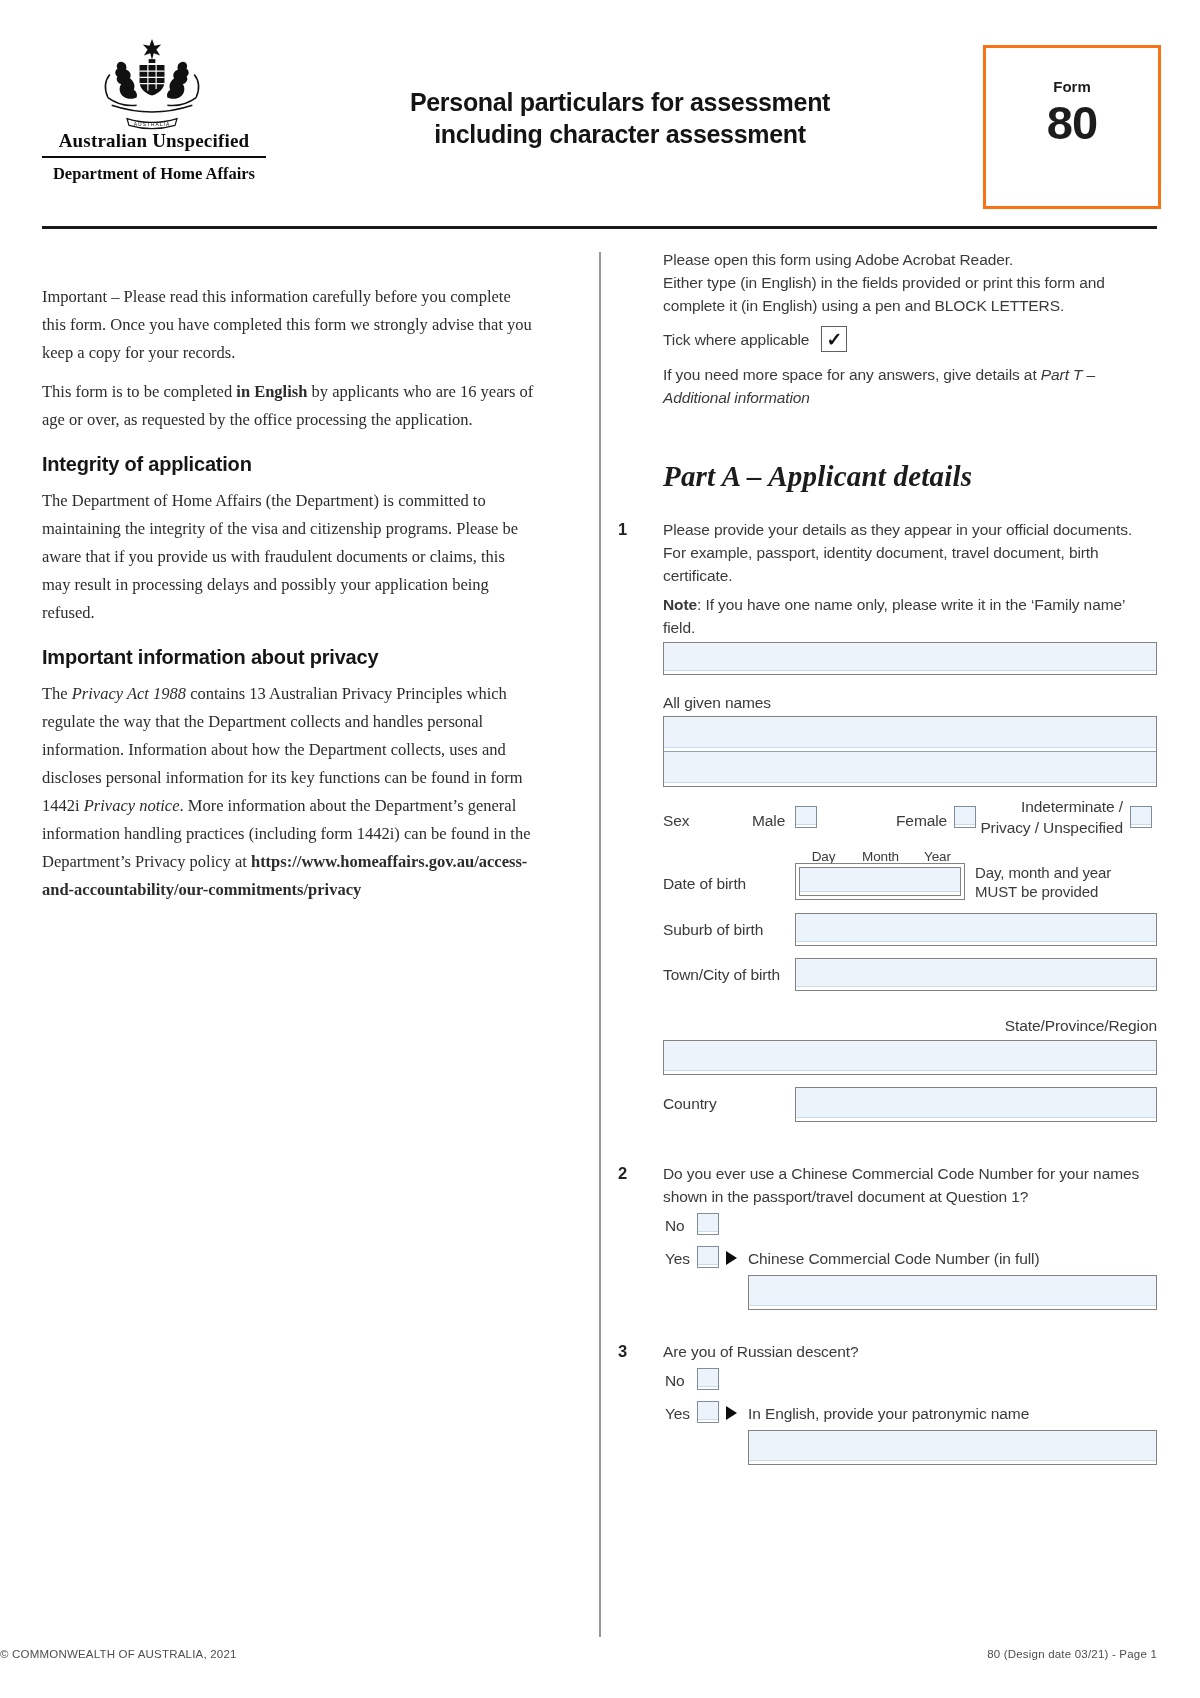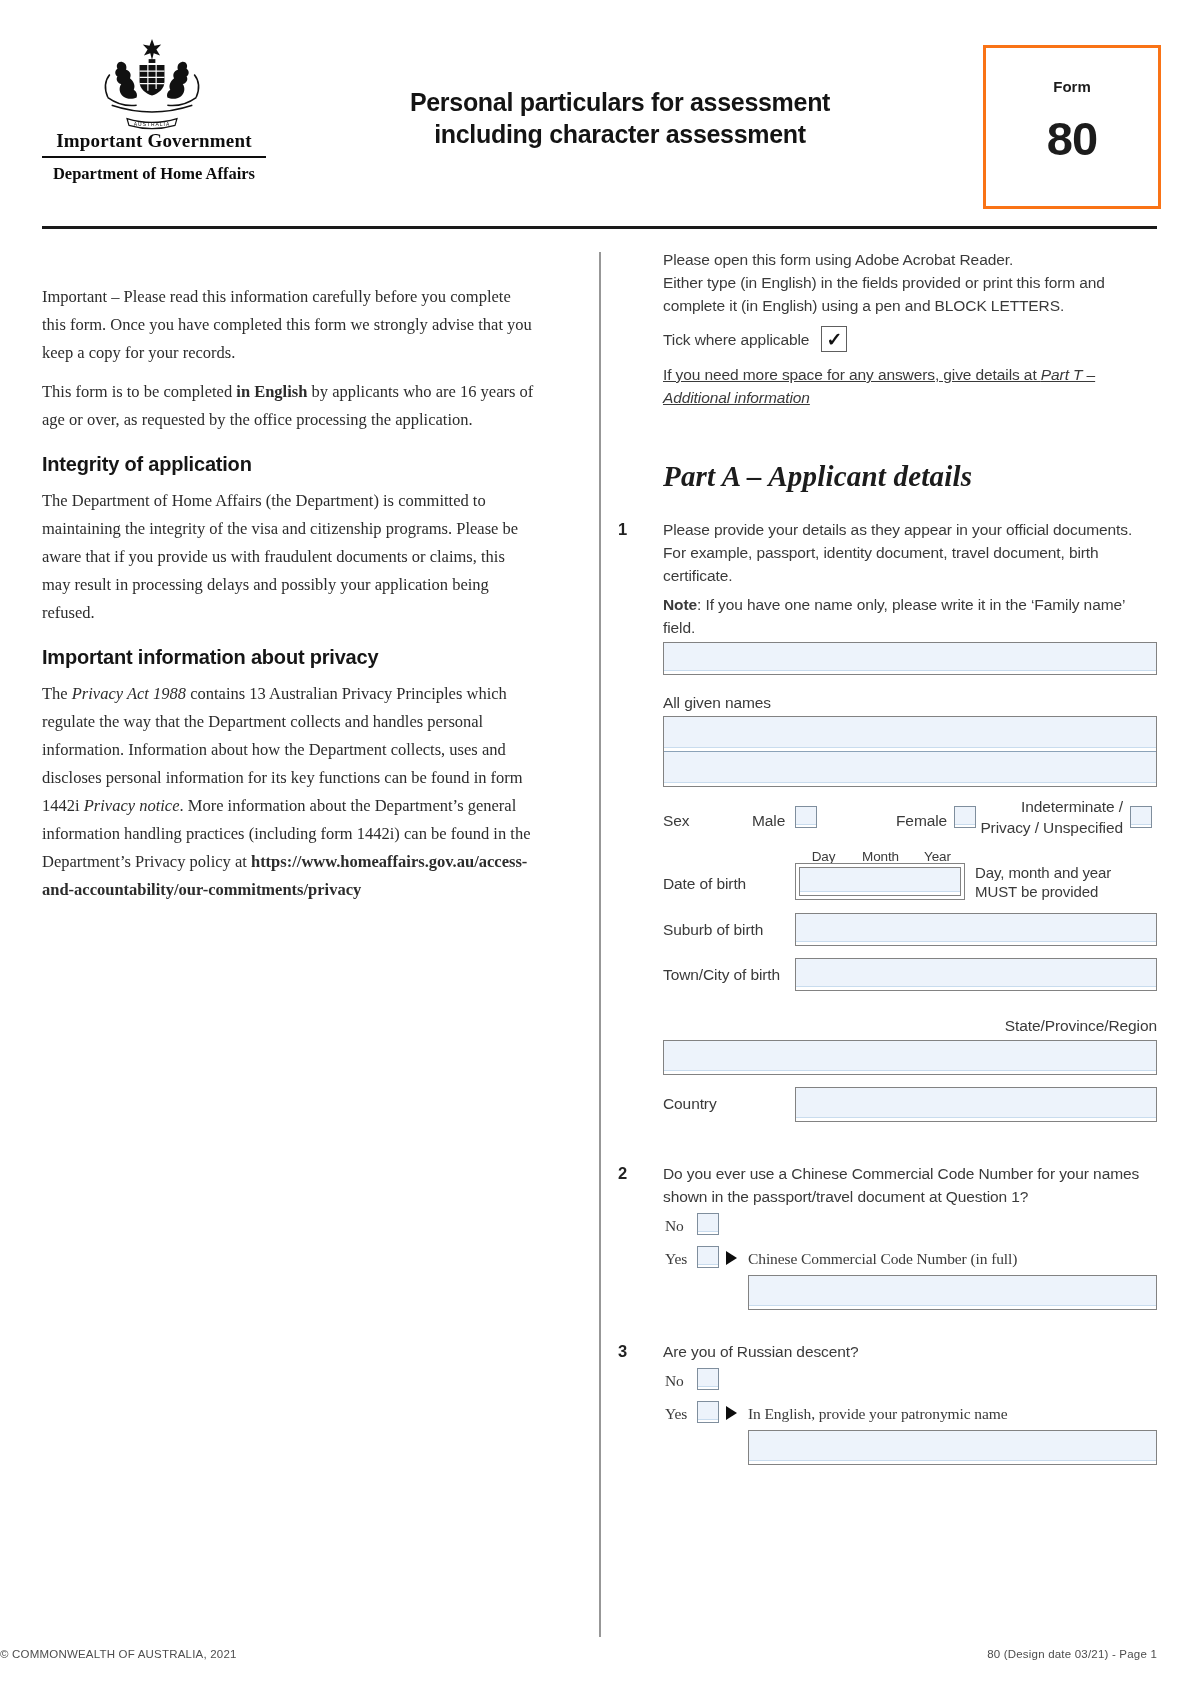--- a/index.html
+++ b/index.html
@@ -10,41 +10,41 @@
   .gov-block{position:absolute;left:40px;top:130px;width:228px;text-align:center;
              font-family:"Liberation Serif",serif;color:#0d0d0d;}
   .gov-name{font-size:19px;font-weight:700;letter-spacing:0.2px;}
   .gov-rule{height:2px;background:#0d0d0d;margin:4px 2px 6px 2px;}
   .dept-name{font-size:16.5px;font-weight:700;}
   .title{position:absolute;left:350px;top:86px;width:540px;text-align:center;
          font-size:25px;font-weight:700;line-height:32px;color:#141414;letter-spacing:-0.3px;}
   .form-box{position:absolute;left:983px;top:45px;width:172px;height:158px;
             border:3px solid #f97316;text-align:center;color:#1c1c1c;}
   .form-word{margin-top:30px;font-size:15px;font-weight:700;}
-  .form-number{margin-top:16px;font-size:47px;font-weight:700;letter-spacing:-1px;}
+  .form-number{margin-top:0;font-size:47px;font-weight:700;letter-spacing:-1px;}
   
   .top-rule{position:absolute;left:42px;top:226px;width:1115px;height:3px;background:#1a1a1a;}
   .divider{position:absolute;left:599px;top:252px;width:2px;height:1385px;background:#979797;}
   
   .left-col{position:absolute;left:42px;top:248px;width:492px;
             font-family:"Liberation Serif",serif;font-size:16.5px;line-height:28px;color:#2c2c2c;margin-top:33px;}
   .left-col p{margin:2px 0 11px 0;}
   .left-col h3{font-family:"Liberation Sans",sans-serif;font-size:20px;font-weight:700;
                color:#161616;margin:16px 0 9px 0;letter-spacing:-0.2px;}
   .b{font-weight:700;}
   .i{font-style:italic;}
   
   .right-col{position:absolute;left:612px;top:248px;width:545px;
              font-size:15.5px;line-height:23px;color:#3a3a3a;letter-spacing:-0.1px;}
   .rc-ind{margin-left:51px;}
   .tick-row{margin:8px 0 0 51px;height:28px;display:flex;align-items:center;gap:12px;}
   .tick-box{width:24px;height:24px;border:1px solid #5e5e5e;background:#fff;
             display:flex;align-items:center;justify-content:center;
             font-size:19px;font-weight:700;color:#111;}
-  .more-space{margin:10px 0 16px 51px;text-decoration:underline;}
+  .more-space{margin:10px 0 16px 51px;}
   .part-a{margin:56px 0 0 51px;font-family:"Liberation Serif",serif;font-style:italic;
           font-size:29px;color:#1c1c1c;letter-spacing:0.2px;}
   .q{position:relative;padding-left:51px;}
   .q1{margin-top:30px;}
   .q2{margin-top:32px;}
   .q3{margin-top:30px;}
   .qnum{position:absolute;left:6px;top:0;font-weight:700;font-size:16.5px;color:#222;}
   .note-p{margin-top:6px;}
   .fld-label{margin-top:4px;}
   
@@ -78,21 +78,21 @@
   .dob-box .field{height:29px;}
   .dob-hint{position:absolute;left:312px;top:0;font-size:15px;line-height:19px;}
   
   .frow{position:relative;height:33px;margin-top:12px;}
   .frow .lbl{position:absolute;left:0;top:5px;}
   .frow .field{position:absolute;left:132px;top:0;width:362px;}
   .frow.tall{height:43px;} .frow.tall .field{height:35px;}
   .state-label{margin-top:23px;text-align:right;}
   .state-field{height:35px;margin-top:3px;}
   
-  .yn-row{position:relative;height:24px;margin-top:5px;font-family:Liberation Serif, serif;}
+  .yn-row{position:relative;height:24px;margin-top:5px;}
   .yn-row.yes{margin-top:9px;}
   .yn-row .yn-l{position:absolute;left:2px;top:1px;}
   .yn-row .cb{position:absolute;left:34px;top:0;}
   .arrow{position:absolute;left:63px;top:5px;width:0;height:0;
          border-left:11px solid #0d0d0d;border-top:7px solid transparent;border-bottom:7px solid transparent;}
   .yn-row .prompt{position:absolute;left:85px;top:1px;}
   .answer-field{margin:5px 0 0 85px;width:409px;height:35px;}
   
   .footer-copy{position:absolute;left:0;top:1648px;width:1200px;
                font-size:11.5px;color:#4d4d4d;letter-spacing:0.2px;}
@@ -112,21 +112,21 @@
       <path fill="#111" d="M47,28 h26 v17 c0,8 -6,12.5 -13,15 c-7,-2.5 -13,-7 -13,-15 z"></path>
       <path stroke="#fff" stroke-width="1.2" fill="none" d="M47,34.5 h26 M47,41 h26 M47,47.5 h26 M55.7,28 v27 M64.3,28 v25"></path>
     </g>
     <path fill="#111" d="M44,62 C40,64 34,64 30,61 C26,58 25,52 28,48 C24,47 22,43 24,40 C21,38 21,34 24,32 C22,28 25,24 29,25 C33,26 34,30 33,33 C37,34 39,38 37,42 C41,45 43,50 41,54 C44,56 45,59 44,62 Z"></path>
     <path fill="#111" d="M76,62 C80,64 86,64 90,61 C94,58 95,52 92,48 C96,47 98,43 96,40 C99,38 99,34 96,32 C98,28 95,24 91,25 C87,26 86,30 87,33 C83,34 81,38 83,42 C79,45 77,50 79,54 C76,56 75,59 76,62 Z"></path>
     <path fill="none" stroke="#111" stroke-width="1.6" d="M14,62 Q8,48 16,38 M14,62 Q28,72 44,70 M106,62 Q112,48 104,38 M106,62 Q92,72 76,70 M18,70 Q60,84 102,70"></path>
     <path fill="#fff" stroke="#111" stroke-width="1.3" d="M34,84 Q60,92 86,84 L84,91 Q60,98 36,91 Z"></path>
     <text x="60" y="91.5" text-anchor="middle" font-size="5.2" font-family="Liberation Sans, sans-serif" fill="#111" letter-spacing="1">AUSTRALIA</text>
   </svg>
   <div class="gov-block">
-    <div class="gov-name">Important Government</div>
+    <div class="gov-name">Australian Unspecified</div>
     <div class="gov-rule"></div>
     <div class="dept-name">Department of Home Affairs</div>
   </div>
   <div class="title">
     <div>Personal particulars for assessment</div>
     <div>including character assessment</div>
   </div>
   <div class="form-box">
     <div class="form-word">Form</div>
     <div class="form-number">80</div>

